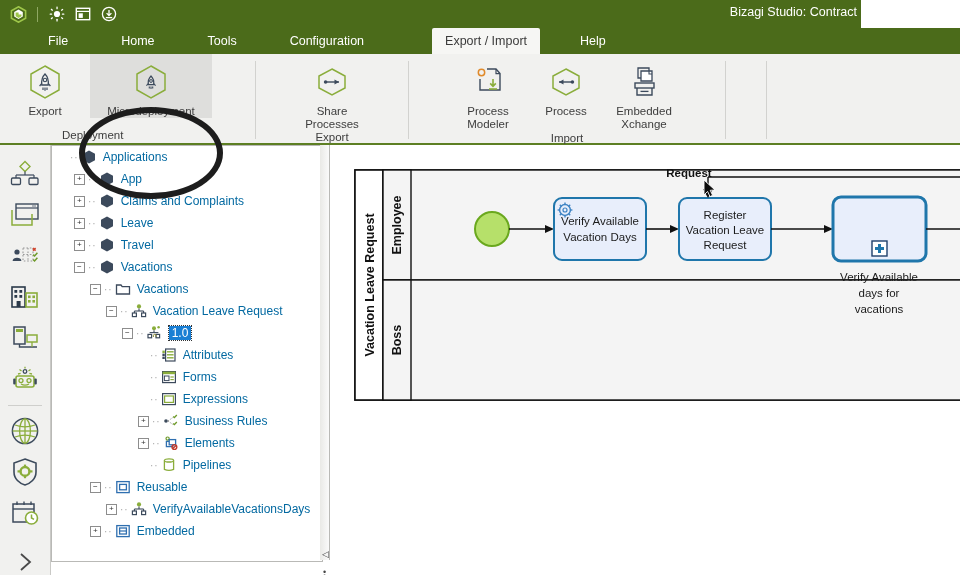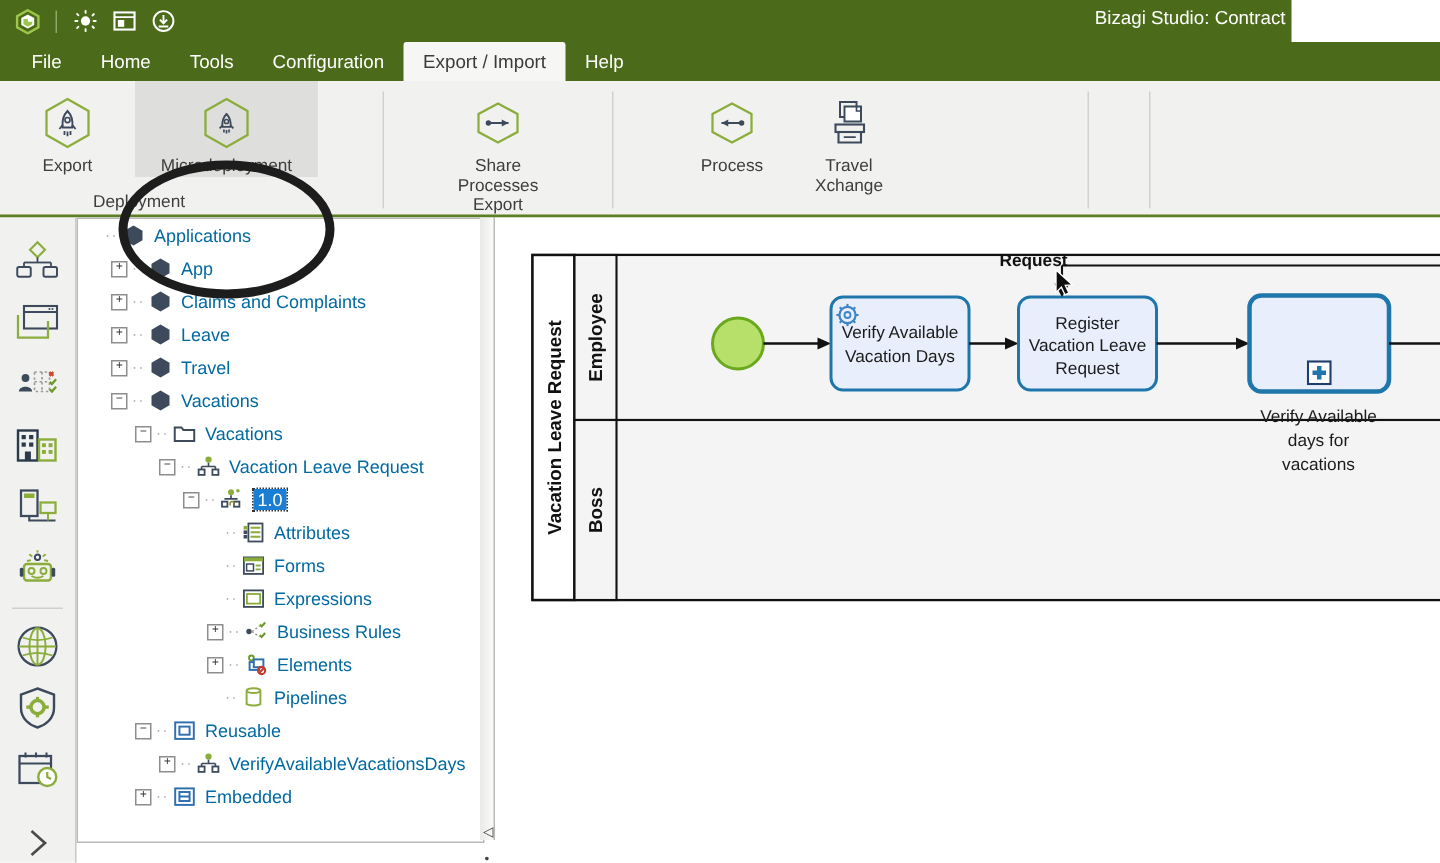--- a/index.html
+++ b/index.html
@@ -20,28 +20,28 @@
   .qa-ico{width:24px;height:24px;display:flex;align-items:center;justify-content:center;cursor:pointer;}
   .qa-sep{width:1px;height:15px;background:#8fa863;margin:0 5px;}
   .title-text{
     position:absolute;right:4px;top:5px;color:#ffffff;font-size:12.5px;
     white-space:nowrap;
   }
 
   
   .menubar{
     position:absolute;left:0;top:28px;width:960px;height:26px;
-    background:#4b6b1a;display:flex;align-items:flex-end;
+    background:#4b6b1a;display:flex;align-items:flex-end;gap:27px;
   }
   .menu-item{
     height:26px;line-height:26px;padding:0 13px;color:#ffffff;font-size:12.5px;
     cursor:pointer;white-space:nowrap;
   }
   .menu-item.active{
-    background:#f6f6f4;color:#3b3b3b;border-top-left-radius:2px;border-top-right-radius:2px;
+    background:#f6f6f4;color:#3b3b3b;border-top-left-radius:2px;border-top-right-radius:2px;margin-left:28px;
   }
 
   
   .ribbon{
     position:absolute;left:0;top:54px;width:960px;height:89px;
     background:#f1f1ef;border-bottom:2px solid #5d7f23;
     display:flex;align-items:stretch;gap:40px;
   }
   .rgroup{position:relative;display:flex;flex-direction:column;}
   .rgroup-items{display:flex;align-items:flex-start;flex:1;}
@@ -219,43 +219,57 @@
       </div>
       <div class="rgroup-label"></div>
     </div>
 
     <div class="rsep"></div>
 
     <div class="rgroup" style="width:236px">
       <div class="rgroup-items">
         <div class="rbtn" style="width:78px">
           <div class="ico">
+            <svg width="32" height="32" viewBox="0 0 32 32">
+              <circle cx="9.5" cy="6.5" r="3.2" fill="none" stroke="#e08a2b" stroke-width="1.5"></circle>
+              <path d="M15 3 L24 3 L28 7.6 L28 24 L15 24" fill="none" stroke="#3c4a5c" stroke-width="1.4"></path>
+              <path d="M24 3 L24 7.6 L28 7.6" fill="none" stroke="#3c4a5c" stroke-width="1.2"></path>
+              <path d="M8 13 L8 24 L15 24" fill="none" stroke="#3c4a5c" stroke-width="1.4"></path>
+              <path d="M21 13 L21 20 M18.2 17.4 L21 20.4 L23.8 17.4" fill="none" stroke="#8aad3b" stroke-width="1.6"></path>
+              <line x1="17" y1="23" x2="25" y2="23" stroke="#8aad3b" stroke-width="1.6"></line>
+            </svg>
+          </div>
+          <div class="lab" style="width:78px">Process Modeler</div>
+        </div>
+        <div class="rbtn" style="width:78px">
+          <div class="ico">
             <svg width="34" height="30" viewBox="0 0 34 30">
               <polygon points="17,2 30,9 30,21 17,28 4,21 4,9" fill="none" stroke="#8aad3b" stroke-width="1.5"></polygon>
               <line x1="24" y1="15" x2="10" y2="15" stroke="#3c4a5c" stroke-width="1.4"></line>
               <polygon points="10,15 14.5,12.6 14.5,17.4" fill="#3c4a5c"></polygon>
               <circle cx="23.4" cy="15" r="1.8" fill="#3c4a5c"></circle>
             </svg>
           </div>
           <div class="lab" style="width:78px">Process</div>
         </div>
         <div class="rbtn" style="width:78px">
           <div class="ico">
             <svg width="32" height="34" viewBox="0 0 32 34">
               <path d="M10 3 L21 3 L21 13 L10 13 Z" fill="none" stroke="#3c4a5c" stroke-width="1.3"></path>
               <path d="M13 6 L24 6 L24 16 L13 16 Z" fill="#ffffff" stroke="#3c4a5c" stroke-width="1.3"></path>
               <path d="M21 6 L21 9 L24 9" fill="none" stroke="#3c4a5c" stroke-width="1.1"></path>
               <rect x="7" y="18" width="19" height="5" fill="none" stroke="#3c4a5c" stroke-width="1.4"></rect>
               <path d="M9 23 L9 30 L24 30 L24 23" fill="none" stroke="#3c4a5c" stroke-width="1.4"></path>
               <line x1="12.5" y1="26.4" x2="20.5" y2="26.4" stroke="#3c4a5c" stroke-width="1.3"></line>
             </svg>
           </div>
-          <div class="lab" style="width:78px">Travel Xchange</div>
-        </div>
-      </div>
+          <div class="lab" style="width:78px">Embedded Xchange</div>
+        </div>
+      </div>
+      <div class="rgroup-label">Import</div>
     </div>
 
     <div class="rsep"></div>
 
 
     <div class="rsep"></div>
 
     <div class="annot-ellipse"></div>
   </div>
 

